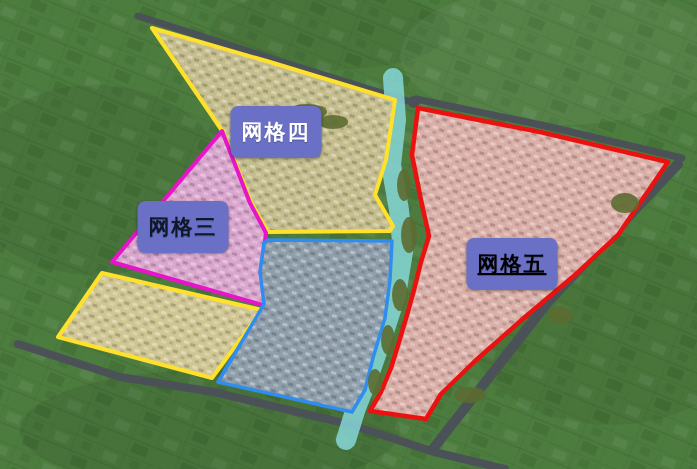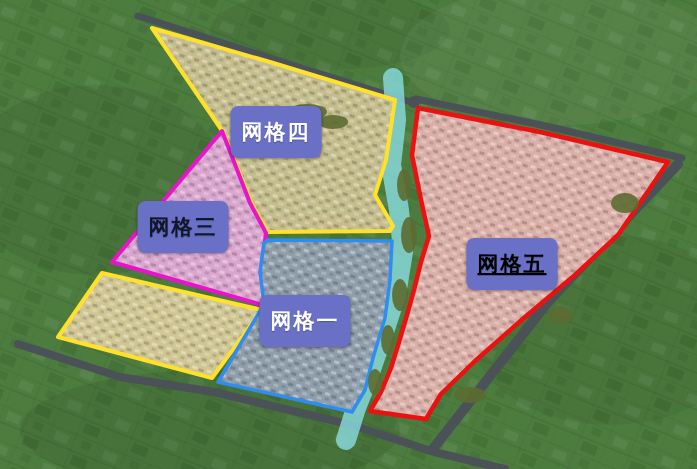--- a/index.html
+++ b/index.html
@@ -95,21 +95,20 @@
       <ellipse cx="388" cy="340" rx="7" ry="15"></ellipse>
       <ellipse cx="375" cy="382" rx="7" ry="13"></ellipse>
       <ellipse cx="307" cy="112" rx="20" ry="8"></ellipse>
       <ellipse cx="333" cy="122" rx="15" ry="7"></ellipse>
       <ellipse cx="625" cy="203" rx="14" ry="10"></ellipse>
       <ellipse cx="560" cy="315" rx="12" ry="9"></ellipse>
       <ellipse cx="470" cy="395" rx="16" ry="8"></ellipse>
     </g>
   </svg>
 
-  <div class="zone-label" style="left: 305px; top: 321px; background-color: rgb(106, 112, 198); color: rgb(255, 255, 255);">网格一</div>
 
 
   <div class="zone-label" style="left: 183px; top: 217px; background-color: rgb(106, 112, 198); color: #0f172a; margin-top: 10px;">网格三</div>
 
   <div class="zone-label" style="left: 276px; top: 132px; background-color: rgb(106, 112, 198); color: rgb(255, 255, 255);">网格四</div>
 
   <div class="zone-label" style="left: 512px; top: 264px; background-color: rgb(106, 112, 198); color: #000000; text-decoration: underline;">网格五</div>
 
 </div>
 

